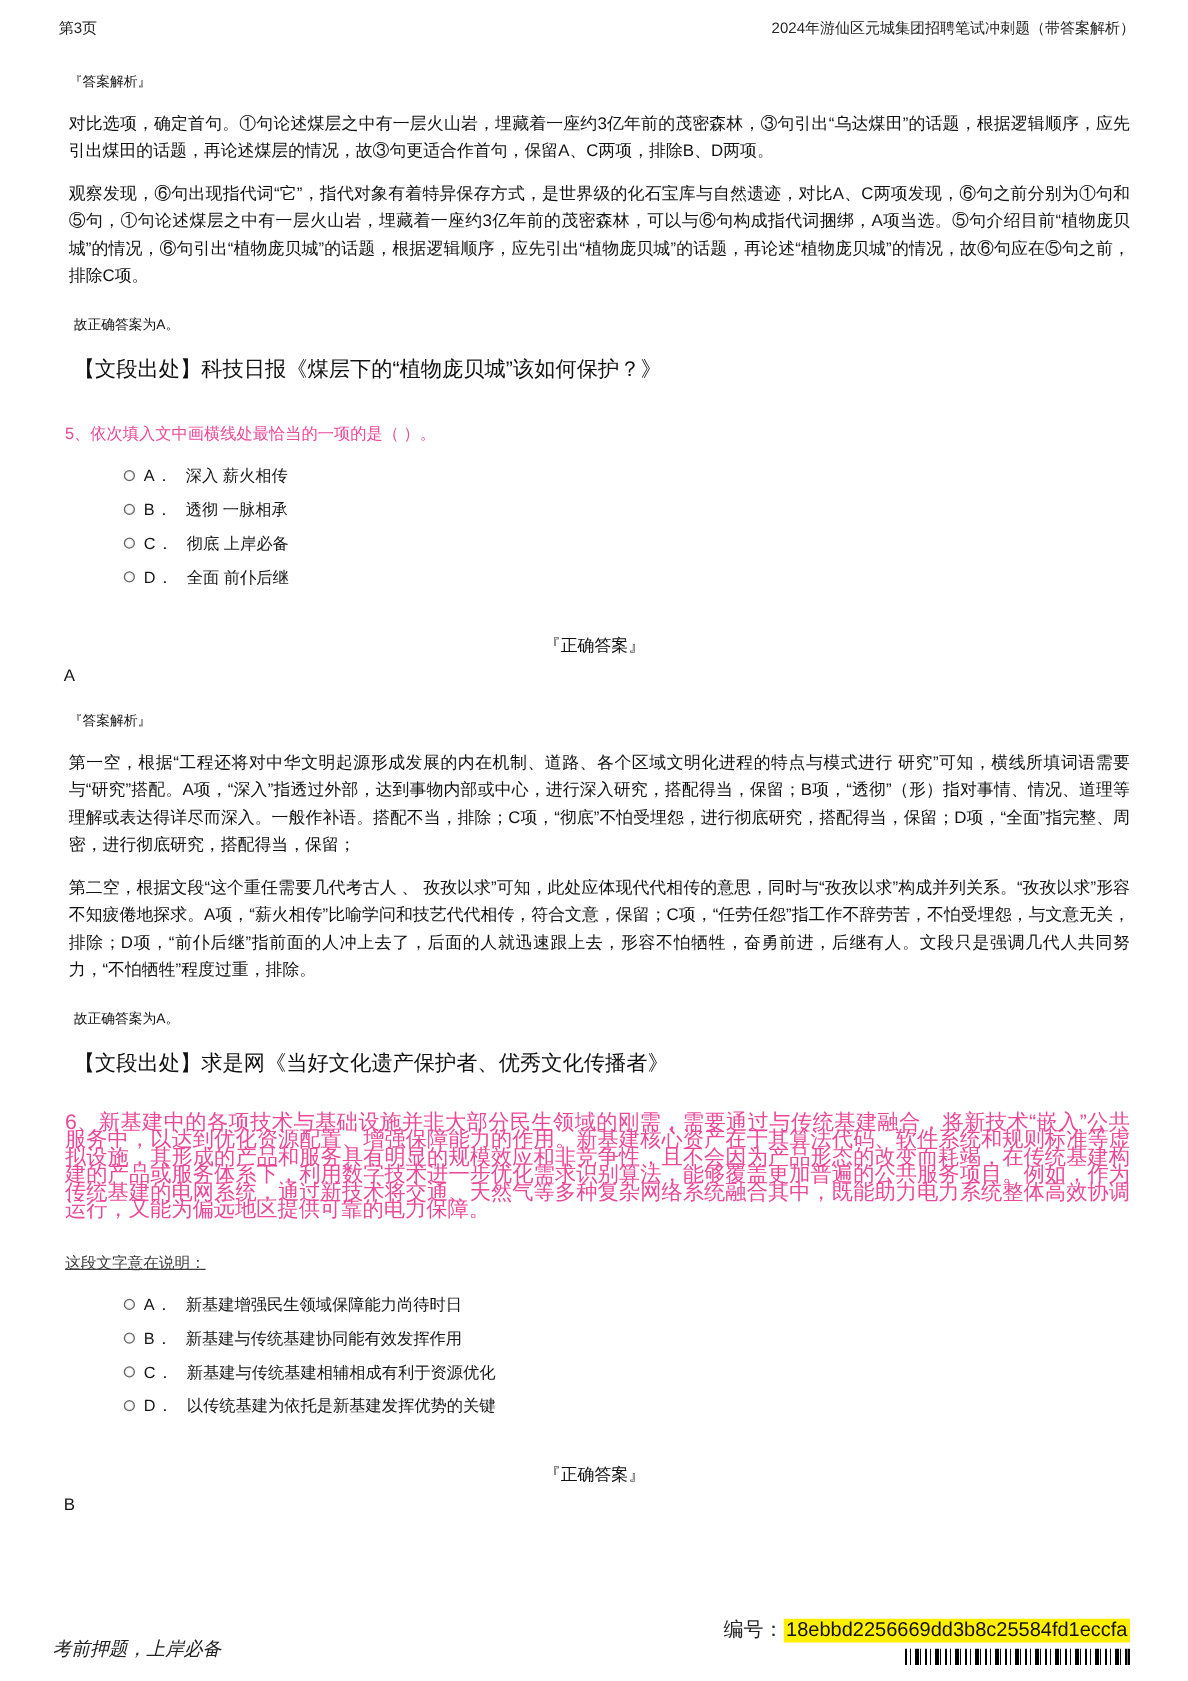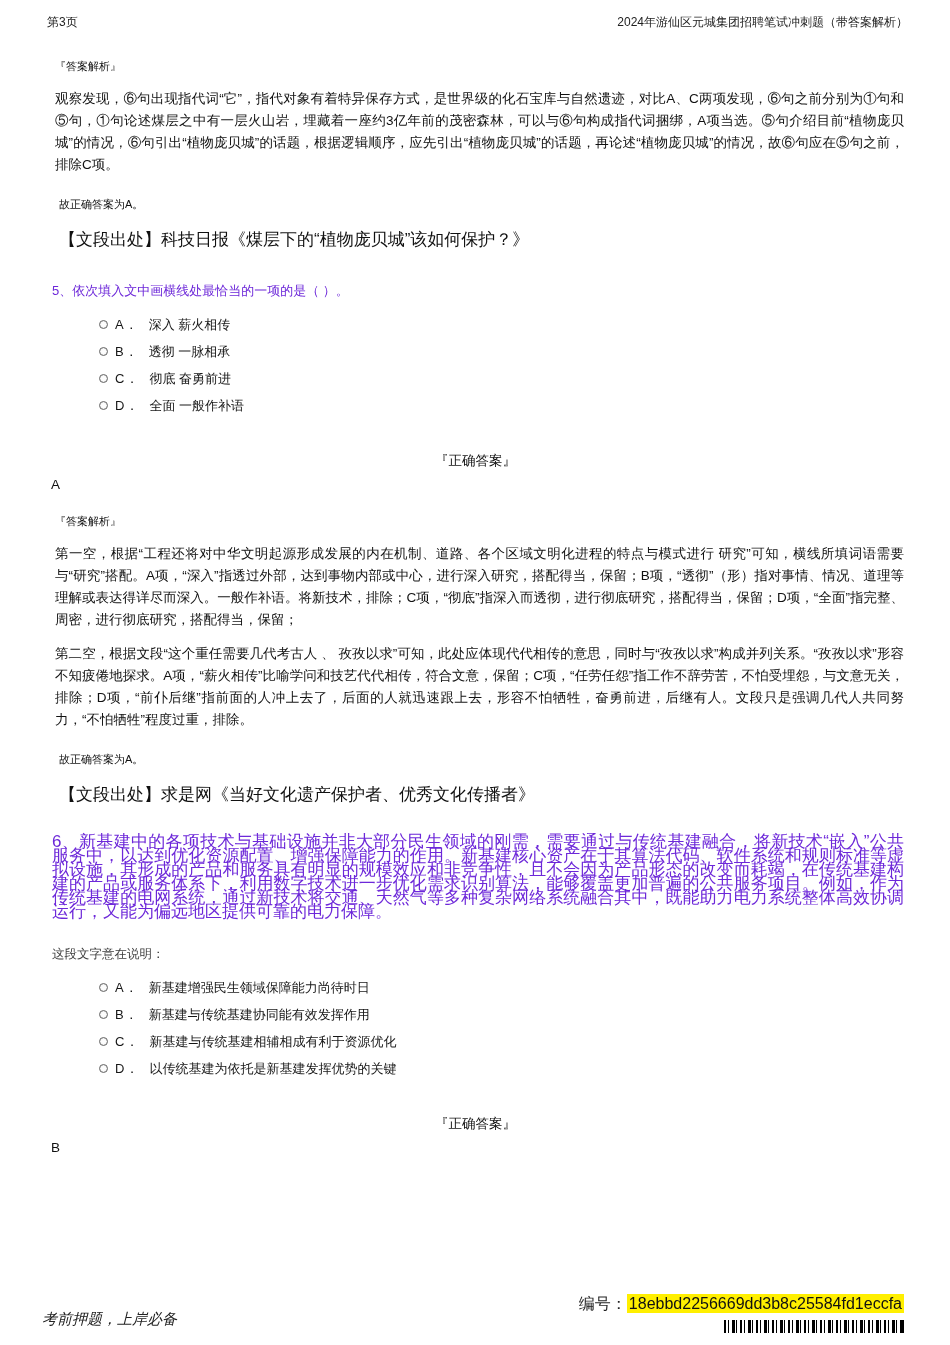--- a/index.html
+++ b/index.html
@@ -31,29 +31,29 @@
   }
   .conclusion {
     font-size:11px; line-height:20px; color:#111;
     margin-top:18px; padding-left:12px;
   }
   .source {
     font-size:17px; line-height:20px; color:#111;
     margin-top:16px; padding-left:12px;
   }
   .stem {
-    font-size:13px; line-height:21px; color:#6d28d9;
+    font-size:13px; line-height:21px; color:#ec4899;
     text-align:justify; margin-top:30px; padding-left:5px;
   }
   .stem.small {
     font-size:17px; line-height:14px;
   }
   .prompt {
     font-size:12.5px; line-height:19px; color:#3d3d3d;
-    margin-top:26px; padding-left:5px;
+    margin-top:26px; padding-left:5px;text-decoration:underline;
   }
   .options { margin-top:10px; }
   .option-row {
     display:flex; align-items:center;
     height:27px; padding-left:52px;
     cursor:default;
   }
   .radio {
     width:9px; height:9px; border-radius:50%;
     border:1px solid #666; background:#fdfdfd;
@@ -96,54 +96,55 @@
 <div class="page">
 
   <div class="header">
     <span>第3页</span>
     <span>2024年游仙区元城集团招聘笔试冲刺题（带答案解析）</span>
   </div>
 
   <div class="content">
 
     <p class="bh">『答案解析』</p>
+    <p class="para">对比选项，确定首句。①句论述煤层之中有一层火山岩，埋藏着一座约3亿年前的茂密森林，③句引出“乌达煤田”的话题，根据逻辑顺序，应先引出煤田的话题，再论述煤层的情况，故③句更适合作首句，保留A、C两项，排除B、D两项。</p>
     <p class="para">观察发现，⑥句出现指代词“它”，指代对象有着特异保存方式，是世界级的化石宝库与自然遗迹，对比A、C两项发现，⑥句之前分别为①句和⑤句，①句论述煤层之中有一层火山岩，埋藏着一座约3亿年前的茂密森林，可以与⑥句构成指代词捆绑，A项当选。⑤句介绍目前“植物庞贝城”的情况，⑥句引出“植物庞贝城”的话题，根据逻辑顺序，应先引出“植物庞贝城”的话题，再论述“植物庞贝城”的情况，故⑥句应在⑤句之前，排除C项。</p>
     <p class="conclusion">故正确答案为A。</p>
     <p class="source">【文段出处】科技日报《煤层下的“植物庞贝城”该如何保护？》</p>
 
     <p class="stem">5、依次填入文中画横线处最恰当的一项的是（ ）。</p>
 
     <div class="options">
       <div class="option-row">
         <span class="radio"></span>
         <span class="opt-label">A．</span>
         <span class="opt-text">深入 薪火相传</span>
       </div>
       <div class="option-row">
         <span class="radio"></span>
         <span class="opt-label">B．</span>
         <span class="opt-text">透彻 一脉相承</span>
       </div>
       <div class="option-row">
         <span class="radio"></span>
         <span class="opt-label">C．</span>
-        <span class="opt-text">彻底 奋勇前进</span>
+        <span class="opt-text">彻底 上岸必备</span>
       </div>
       <div class="option-row">
         <span class="radio"></span>
         <span class="opt-label">D．</span>
-        <span class="opt-text">全面 一般作补语</span>
+        <span class="opt-text">全面 前仆后继</span>
       </div>
     </div>
 
     <p class="answer-header">『正确答案』</p>
     <p class="answer-letter">A</p>
 
     <p class="bh" style="margin-top:16px;">『答案解析』</p>
-    <p class="para">第一空，根据“工程还将对中华文明起源形成发展的内在机制、道路、各个区域文明化进程的特点与模式进行 研究”可知，横线所填词语需要与“研究”搭配。A项，“深入”指透过外部，达到事物内部或中心，进行深入研究，搭配得当，保留；B项，“透彻”（形）指对事情、情况、道理等理解或表达得详尽而深入。一般作补语。将新技术，排除；C项，“彻底”指深入而透彻，进行彻底研究，搭配得当，保留；D项，“全面”指完整、周密，进行彻底研究，搭配得当，保留；</p>
+    <p class="para">第一空，根据“工程还将对中华文明起源形成发展的内在机制、道路、各个区域文明化进程的特点与模式进行 研究”可知，横线所填词语需要与“研究”搭配。A项，“深入”指透过外部，达到事物内部或中心，进行深入研究，搭配得当，保留；B项，“透彻”（形）指对事情、情况、道理等理解或表达得详尽而深入。一般作补语。搭配不当，排除；C项，“彻底”不怕受埋怨，进行彻底研究，搭配得当，保留；D项，“全面”指完整、周密，进行彻底研究，搭配得当，保留；</p>
     <p class="para">第二空，根据文段“这个重任需要几代考古人 、 孜孜以求”可知，此处应体现代代相传的意思，同时与“孜孜以求”构成并列关系。“孜孜以求”形容不知疲倦地探求。A项，“薪火相传”比喻学问和技艺代代相传，符合文意，保留；C项，“任劳任怨”指工作不辞劳苦，不怕受埋怨，与文意无关，排除；D项，“前仆后继”指前面的人冲上去了，后面的人就迅速跟上去，形容不怕牺牲，奋勇前进，后继有人。文段只是强调几代人共同努力，“不怕牺牲”程度过重，排除。</p>
     <p class="conclusion">故正确答案为A。</p>
     <p class="source">【文段出处】求是网《当好文化遗产保护者、优秀文化传播者》</p>
 
     <p class="stem small">6、新基建中的各项技术与基础设施并非大部分民生领域的刚需，需要通过与传统基建融合，将新技术“嵌入”公共服务中，以达到优化资源配置、增强保障能力的作用。新基建核心资产在于其算法代码、软件系统和规则标准等虚拟设施，其形成的产品和服务具有明显的规模效应和非竞争性，且不会因为产品形态的改变而耗竭，在传统基建构建的产品或服务体系下，利用数字技术进一步优化需求识别算法，能够覆盖更加普遍的公共服务项目。例如，作为传统基建的电网系统，通过新技术将交通、天然气等多种复杂网络系统融合其中，既能助力电力系统整体高效协调运行，又能为偏远地区提供可靠的电力保障。</p>
     <p class="prompt">这段文字意在说明：</p>
 
     <div class="options">
       <div class="option-row">
         <span class="radio"></span>

